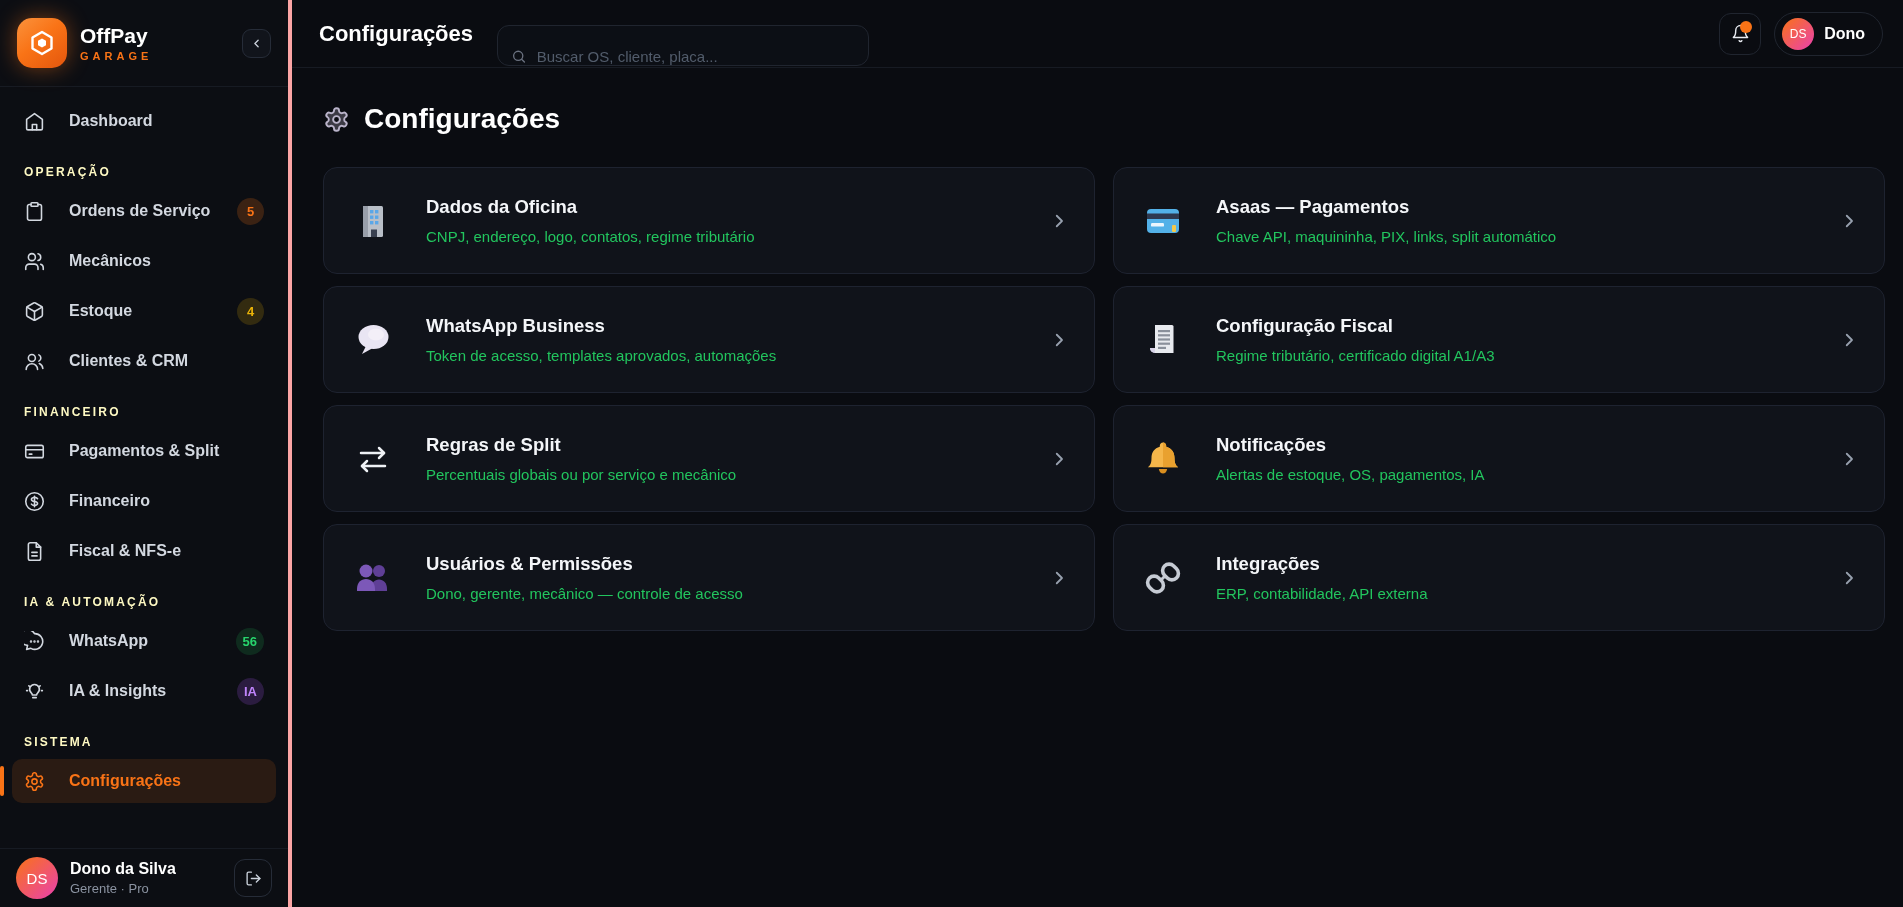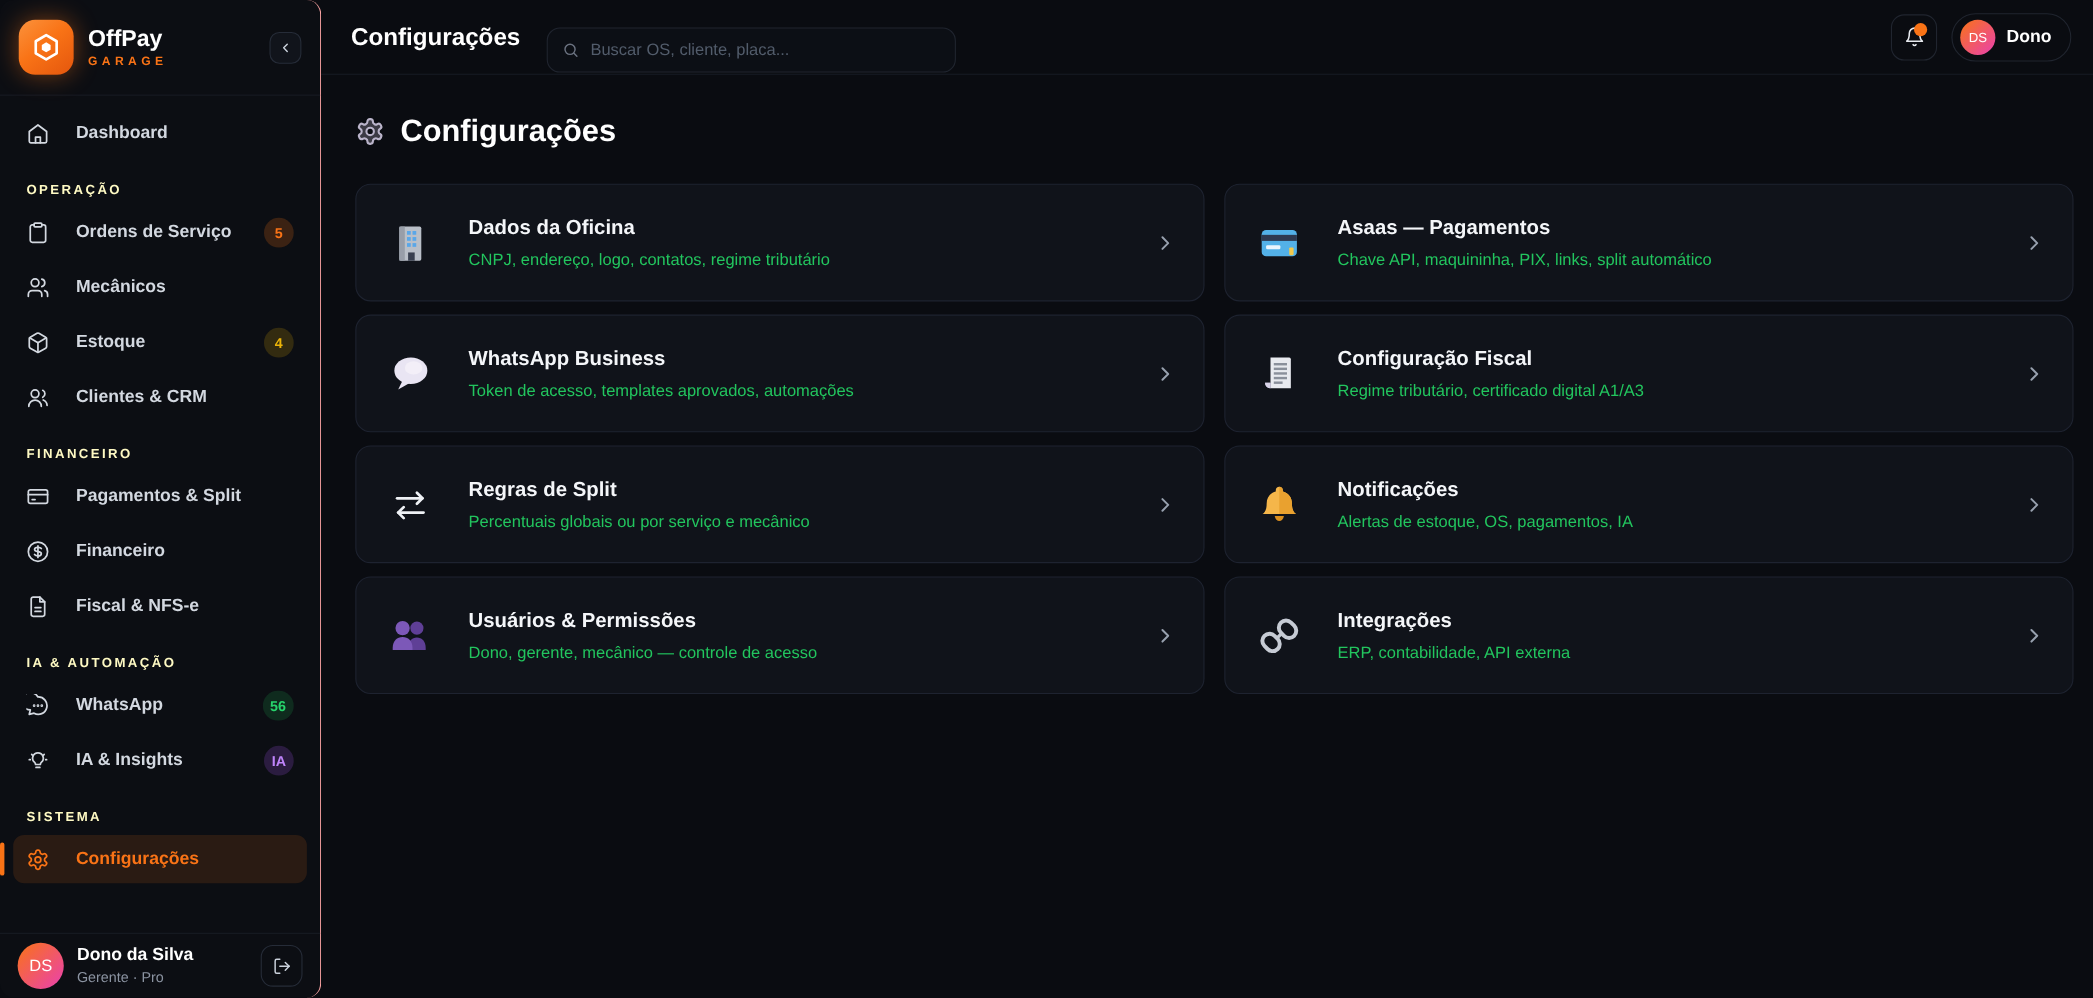--- a/index.html
+++ b/index.html
@@ -8,22 +8,22 @@
     background:#0a0c11;
     color:#e5e8ee;
     font-family:"Liberation Sans", sans-serif;
   }
   .app { display:flex; height:100%; }
 
   
   .sidebar {
     width:292px; flex:none; height:100%;
     background:#0c0e13;
-    border-right:1px solid #fca5a5;
-    display:flex; flex-direction:column;border-radius:13px;
+    border-right:4px solid #fca5a5;
+    display:flex; flex-direction:column;
   }
   .sb-header {
     height:87px; flex:none;
     display:flex; align-items:center; gap:13px;
     padding:0 17px;
     border-bottom:1px solid #171b23;
   }
   .logo-box {
     width:50px; height:50px; border-radius:15px; flex:none;
     background:linear-gradient(140deg,#fb923c 0%,#f97316 45%,#e4560d 100%);
@@ -91,21 +91,21 @@
   .topbar {
     height:68px; flex:none;
     border-bottom:1px solid #171b23;
     display:flex; align-items:center; gap:24px;
     padding:0 20px 0 27px;
   }
   .topbar-title { font-size:22px; font-weight:bold; color:#fff; }
   .search-box {
     width:372px; height:41px;
     border:1px solid #20252f; border-radius:12px; background:#0c0f15;
-    display:flex; align-items:center; gap:10px; padding:0 13px;margin-top:24px;
+    display:flex; align-items:flex-end; gap:10px; padding:0 13px;margin-top:24px;
   }
   .search-box input {
     background:none; border:none; outline:none; width:100%;
     color:#c7ccd4; font-size:15px; font-family:"Liberation Sans",sans-serif;
   }
   .search-box input::placeholder { color:#525c6b; }
   .topbar-right { margin-left:auto; display:flex; align-items:center; gap:13px; }
   .bell-btn {
     width:42px; height:42px; position:relative;
     border:1px solid #20252f; border-radius:12px; background:transparent;

